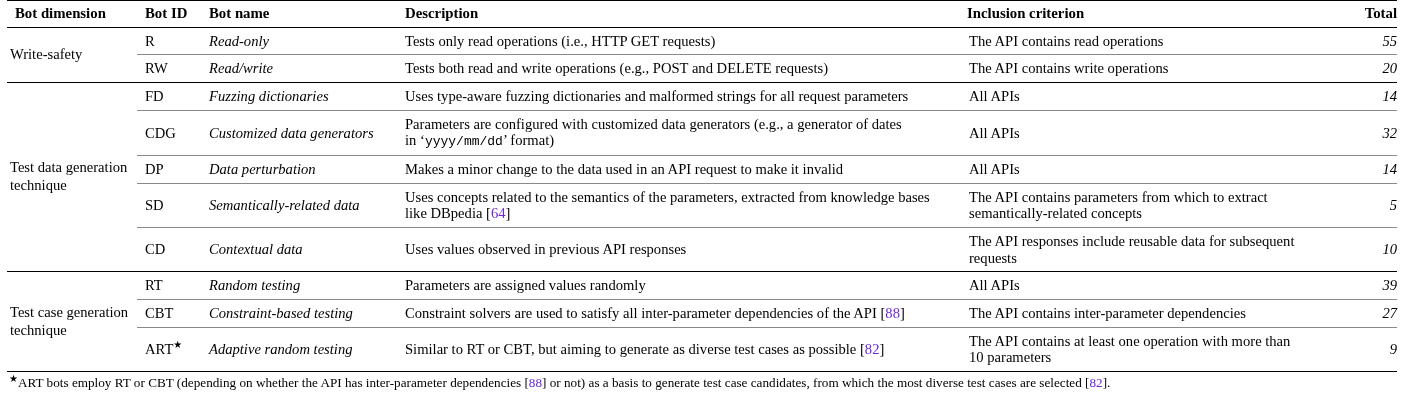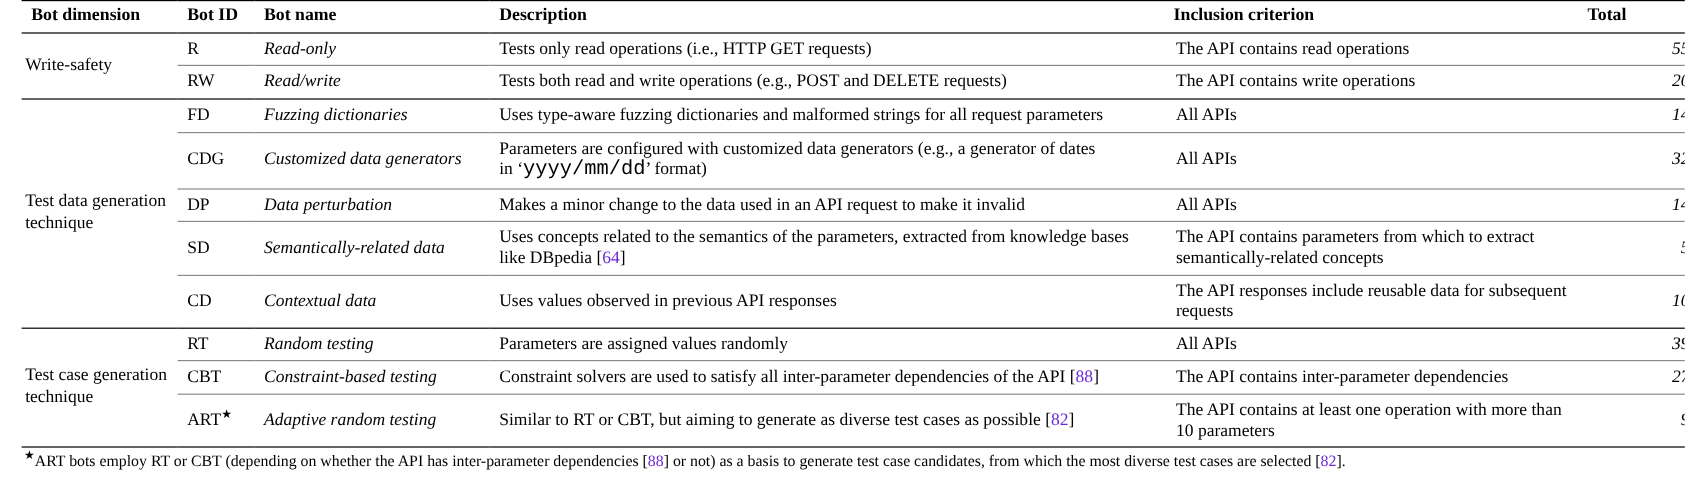--- a/index.html
+++ b/index.html
@@ -14,21 +14,21 @@
     font-family: "Liberation Serif", "DejaVu Serif", serif;
     color: #000000;
     overflow: hidden;
   }
 
   #table-root {
     position: relative;
     width: 1116px;
     height: 402px;
     box-sizing: border-box;
-    padding: 0 18px;
+    padding: 0 7px;
   }
 
   table.paper-table {
     width: 1390px;
     border-collapse: collapse;
     table-layout: fixed;
     font-size: 14.6px;
     line-height: 1.14;
   }
 
@@ -41,21 +41,21 @@
   col.c-total { width: 93px;  }
 
   thead th {
     font-weight: bold;
     font-size: 14.8px;
     text-align: left;
     vertical-align: bottom;
     padding: 4px 8px 5px 8px;
     white-space: nowrap;
   }
-  thead th.total-h { text-align: left; padding-right: 0; }
+  thead th.total-h { text-align: right; padding-right: 0; }
   thead tr.head-row th { border-top: 1.7px solid #000; }
   thead tr.head-rule td { border-bottom: 1.1px solid #000; height: 0; padding: 0; }
 
   tbody td {
     padding: 5px 8px 5px 8px;
     vertical-align: middle;
     text-align: left;
   }
 
   td.dim-cell {
@@ -84,21 +84,21 @@
   tr.table-end > td {
     padding: 0; height: 0;
     border-bottom: 1.6px solid #000;
   }
 
   .cite {
     color: #6d28d9;
   }
   .mono {
     font-family: "Liberation Mono", "DejaVu Sans Mono", monospace;
-    font-size: 17px;
+    font-size: 13px;
   }
   .starsup {
     font-size: 10px;
     vertical-align: super;
     line-height: 0;
   }
 
   .footnote {
     font-size: 13.2px;
     padding-top: 3px;

